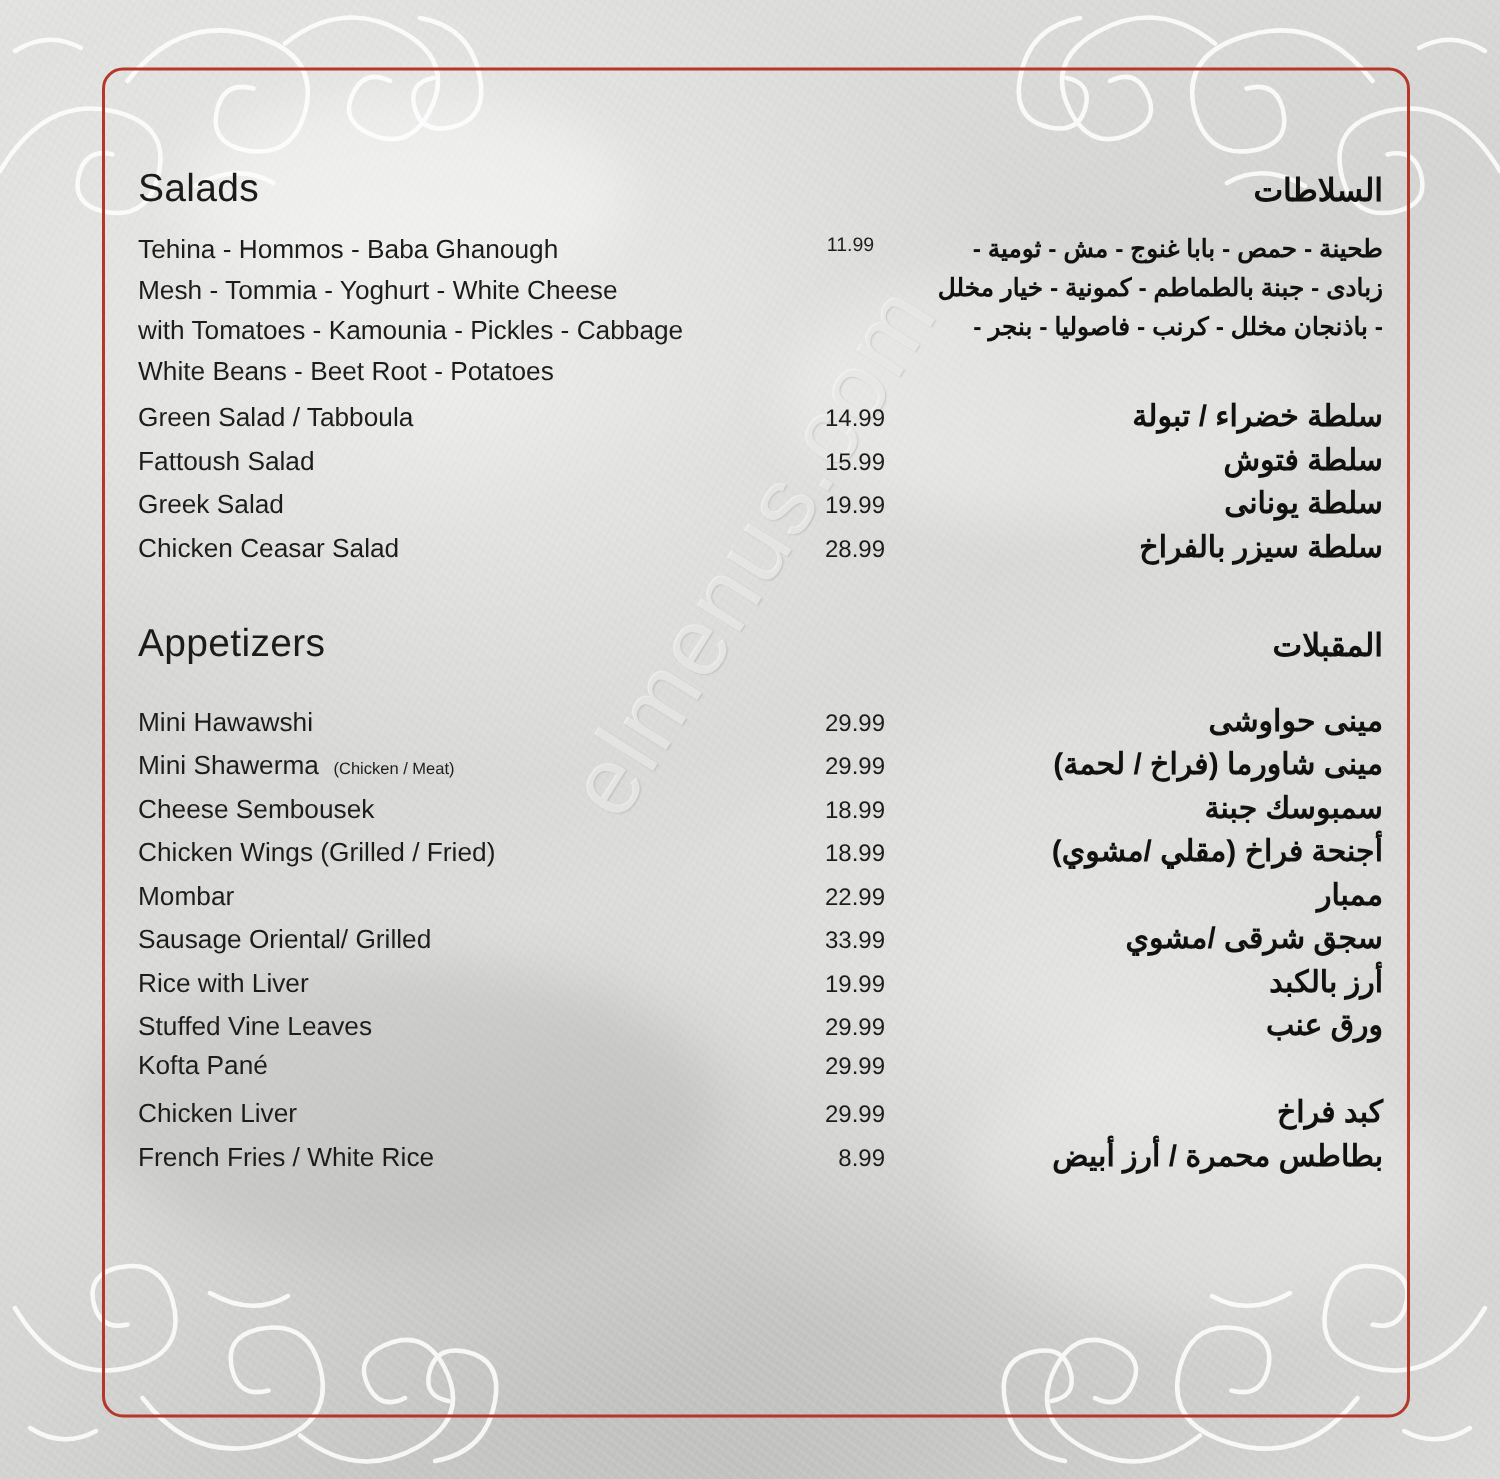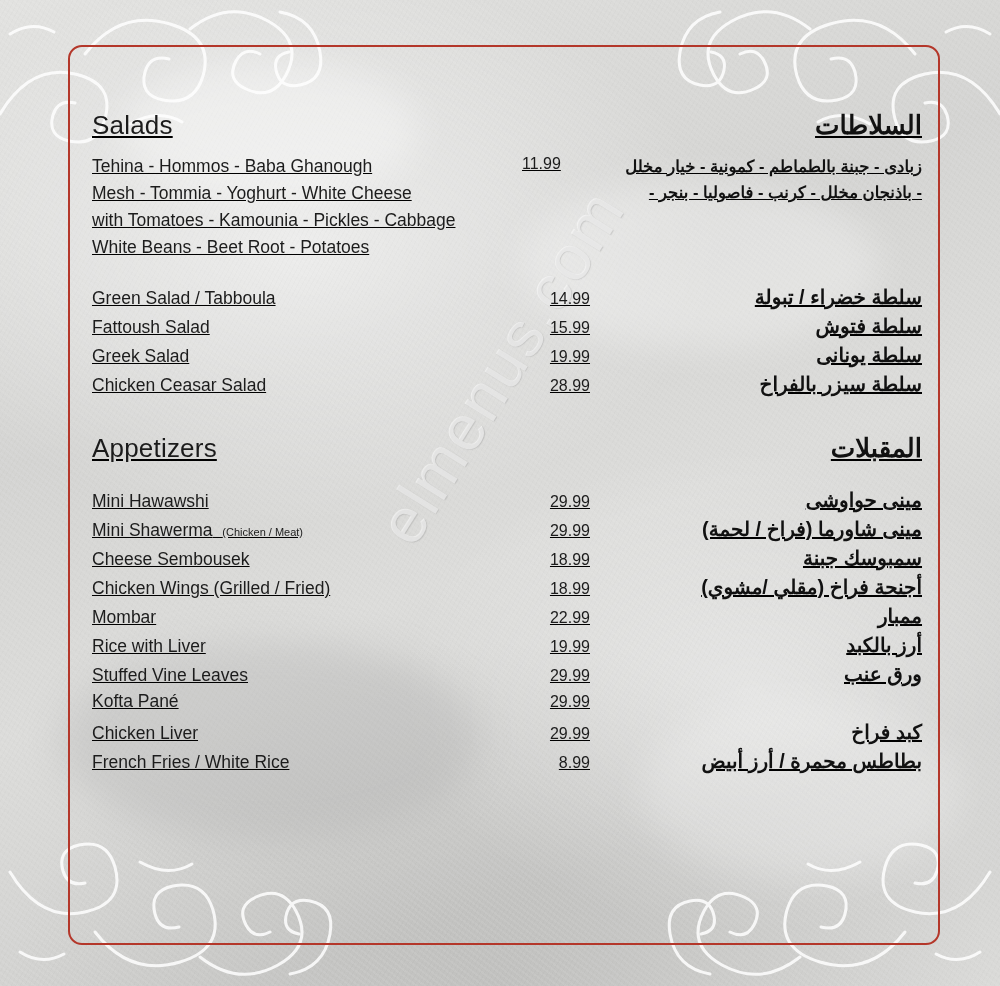--- a/index.html
+++ b/index.html
@@ -60,62 +60,61 @@
     box-sizing: border-box;
     pointer-events: none;
   }
 
   
   .content {
     position: absolute;
     left: 92px;
     top: 110px;
     width: 830px;
-    text-decoration: underline;
   }
 
   .section { position: relative; }
 
   .section-head {
     display: flex;
     justify-content: space-between;
     align-items: baseline;
     margin-bottom: 12px;
   }
   .section-title-en {
     font-size: 26px;
     color: #1b1b1b;
     letter-spacing: .2px;
     font-weight: 400;
   }
   .section-title-ar {
-    font-size: 26px;
+    font-size: 21px;
     color: #111;
     font-weight: bold;
     direction: rtl;
   }
 
   
   .desc-block {
     display: flex;
     justify-content: space-between;
     align-items: flex-start;
-    margin-bottom: 24px;
+    margin-bottom: 4px;
   }
   .desc-en {
     font-size: 17.5px;
     line-height: 27px;
     color: #1c1c1c;
     width: 420px;
   }
   .desc-price {
-    font-size: 16px;
+    font-size: 13px;
     color: #1c1c1c;
     width: 90px;
-    text-align: left;
+    text-align: center;
     padding-top: 2px;
   }
   .desc-ar {
     direction: rtl;
     text-align: right;
     font-size: 16.5px;
     line-height: 26px;
     color: #111;
     width: 300px;
     font-weight: 600;
@@ -229,20 +228,21 @@
 
       <div class="desc-block">
         <div class="desc-en">
           <div>Tehina - Hommos - Baba Ghanough</div>
           <div>Mesh - Tommia - Yoghurt - White Cheese</div>
           <div>with Tomatoes - Kamounia - Pickles - Cabbage</div>
           <div>White Beans - Beet Root - Potatoes</div>
         </div>
         <div class="desc-price">11.99</div>
         <div class="desc-ar">
+          <div>طحينة - حمص - بابا غنوج - مش - ثومية -</div>
           <div>زبادى - جبنة بالطماطم - كمونية - خيار مخلل</div>
           <div>- باذنجان مخلل - كرنب - فاصوليا - بنجر -</div>
         </div>
       </div>
 
       <div class="items">
         <div class="row">
           <div class="en">Green Salad / Tabboula</div>
           <div class="price">14.99</div>
           <div class="ar">سلطة خضراء / تبولة</div>
@@ -295,20 +295,25 @@
           <div class="en">Chicken Wings (Grilled / Fried)</div>
           <div class="price">18.99</div>
           <div class="ar">أجنحة فراخ (مقلي /مشوي)</div>
         </div>
         <div class="row">
           <div class="en">Mombar</div>
           <div class="price">22.99</div>
           <div class="ar">ممبار</div>
         </div>
         <div class="row">
+          <div class="en">Sausage Oriental/ Grilled</div>
+          <div class="price">33.99</div>
+          <div class="ar">سجق شرقى /مشوي</div>
+        </div>
+        <div class="row">
           <div class="en">Rice with Liver</div>
           <div class="price">19.99</div>
           <div class="ar">أرز بالكبد</div>
         </div>
         <div class="row">
           <div class="en">Stuffed Vine Leaves</div>
           <div class="price">29.99</div>
           <div class="ar">ورق عنب</div>
         </div>
         <div class="row">

